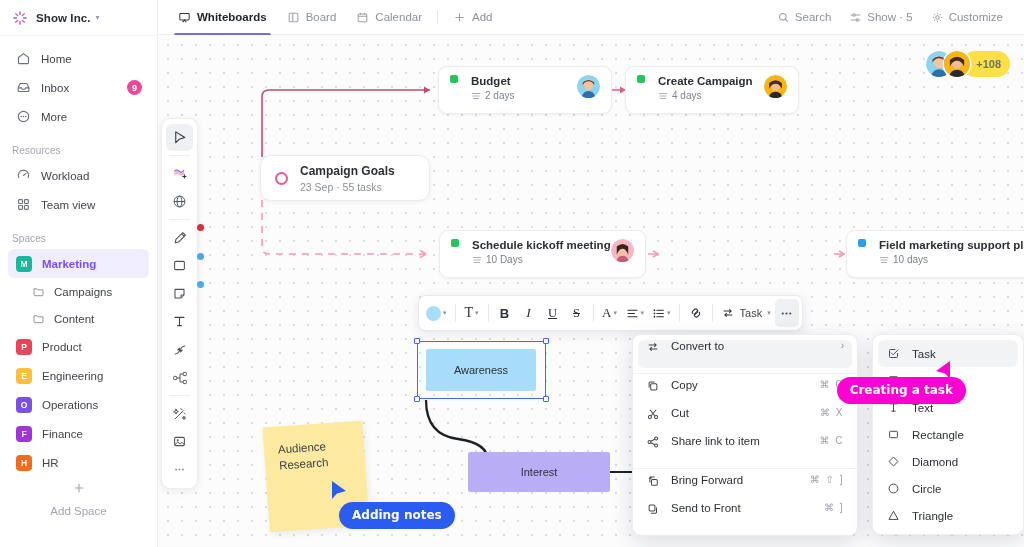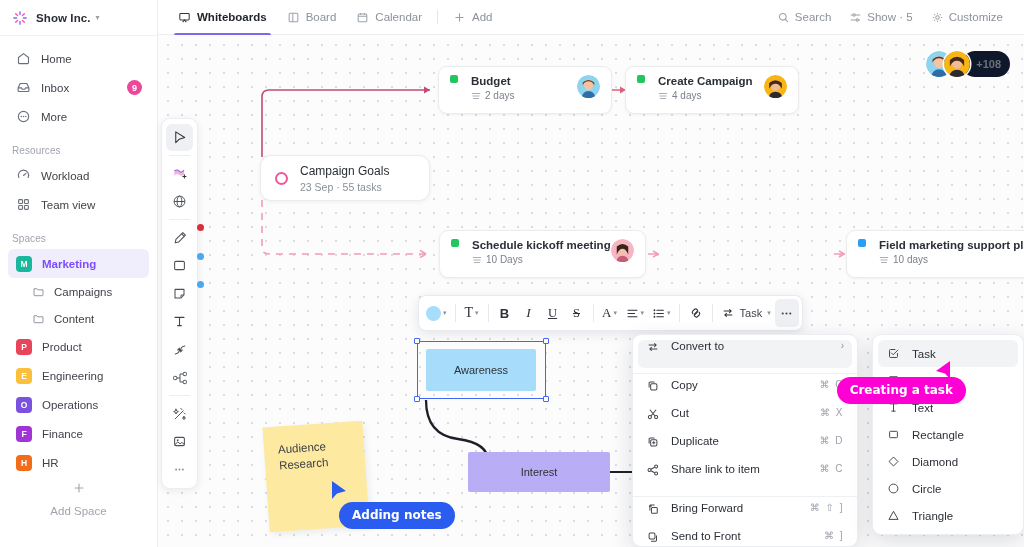--- a/index.html
+++ b/index.html
@@ -111,21 +111,21 @@
     position: relative; box-shadow: 0 0 0 1.5px #fff;
   }
   .av-face { position: absolute; inset: 0; }
 
   .goalcard {
     position: absolute; background: #fff; border: 1px solid #eaecef; border-radius: 11px;
     box-shadow: 0 1px 4px rgba(20,25,40,.06);
     display: flex; align-items: center; padding: 0 14px; gap: 12px;
   }
   .goalring { width: 13px; height: 13px; border-radius: 50%; border: 2.4px solid #f0569b; flex: none; }
-  .gname { font-size: 12px; font-weight: 400; color: #2b2f36; }
+  .gname { font-size: 12px; font-weight: 700; color: #2b2f36; }
   .gsub { font-size: 10.5px; color: #8a8f99; margin-top: 3px; }
 
   
   .shape {
     position: absolute; display: flex; align-items: center; justify-content: center;
     font-size: 11px; color: #2d3139; border-radius: 2px;
   }
   .sel-box { position: absolute; border: 1.6px solid #4466f5; }
   .handle {
     position: absolute; width: 6px; height: 6px; background: #fff;
@@ -211,21 +211,21 @@
   }
   .srow.hl { background: #f2f3f5; }
   .srow .ic { width: 13px; height: 13px; color: #41454d; flex: none; }
 
   
   #avstack { position: absolute; right: 14px; top: 51px; display: flex; align-items: center; z-index: 45; }
   #avstack .avatar { width: 26px; height: 26px; }
   #avstack .avatar + .avatar { margin-left: -8px; }
   .plus-pill {
     margin-left: -8px; height: 26px; padding: 0 9px 0 14px; border-radius: 13px;
-    background: #0f172a; color: #6b707c; font-size: 11px; font-weight: 600;
+    background: #fde047; color: #6b707c; font-size: 11px; font-weight: 600;
     display: flex; align-items: center;
   }
 </style>
 </head>
 <body>
 
 <div id="app">
 
   <div id="canvas">
 
@@ -583,30 +583,20 @@
             <circle cx="13" cy="13" r="2"></circle>
             <path d="M6.4 11.6 13 3.5M11.6 11.6 5 3.5"></path>
           </g>
         </svg>
       <span class="lbl">Cut</span>
       <span class="kbd">⌘ X</span>
     </div>
     <div class="mrow">
       <svg class="ic" viewBox="0 0 18 18">
           <g fill="none" stroke="currentColor" stroke-width="1.3">
-            <rect x="6" y="6" width="8" height="8" rx="1.6"></rect>
-            <path d="M11 4H5.6A1.6 1.6 0 0 0 4 5.6V11M10 10h-0M8 10h4M10 8v4"></path>
-          </g>
-        </svg>
-      <span class="lbl">Duplicate</span>
-      <span class="kbd">⌘ D</span>
-    </div>
-    <div class="mrow">
-      <svg class="ic" viewBox="0 0 18 18">
-          <g fill="none" stroke="currentColor" stroke-width="1.3">
             <circle cx="13" cy="4.5" r="1.9"></circle>
             <circle cx="13" cy="13.5" r="1.9"></circle>
             <circle cx="4.5" cy="9" r="1.9"></circle>
             <path d="M6.3 8.1 11.2 5.4M6.3 9.9l4.9 2.7"></path>
           </g>
         </svg>
       <span class="lbl">Share link to item</span>
       <span class="kbd">⌘ C</span>
     </div>
     <div class="msep"></div>

